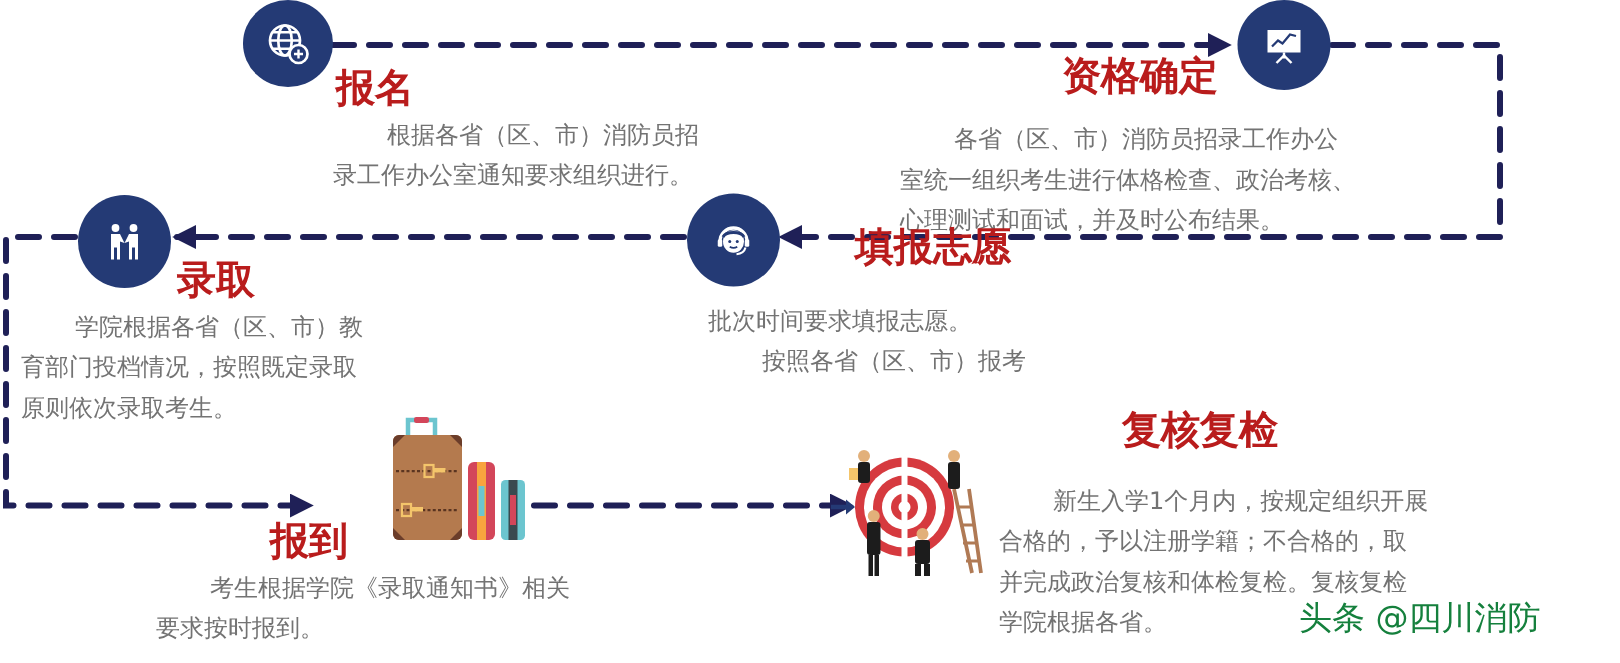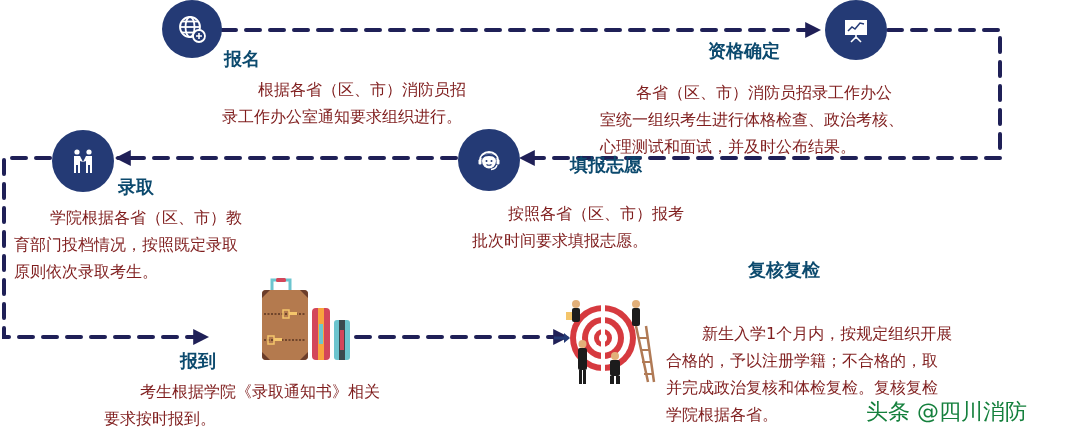--- a/index.html
+++ b/index.html
@@ -8,25 +8,25 @@
     background: #ffffff;
     font-family: "DejaVu Sans", "Liberation Sans", sans-serif;
   }
   .layer { position: absolute; left: 0; top: 0; width: 1080px; height: 442px; }
   .circle {
     position: absolute; border-radius: 50%;
     background: #243a75;
     display: flex; align-items: center; justify-content: center;
   }
   .title {
-    position: absolute; font-weight: bold; color: #0c4a6e;
-    font-size: 18px; line-height: 30px; white-space: nowrap;
+    position: absolute; font-weight: bold; color: #b91c1c;
+    font-size: 26px; line-height: 30px; white-space: nowrap;
   }
   .desc {
-    position: absolute; color: #7f1d1d; font-size: 16px; line-height: 27px;
+    position: absolute; color: #737373; font-size: 16px; line-height: 27px;
   }
   .desc .line { display: block; white-space: nowrap; }
   .watermark {
     position: absolute; left: 866px; top: 397px; font-size: 22px;
     color: #15803d; white-space: nowrap;
   }
 </style>
 </head>
 <body>
 
@@ -158,38 +158,38 @@
 
 <div class="title" style="left:708px; top:36px;">资格确定</div>
 <div class="desc" style="left:600px; top:67px;margin-top:12px;">
   <span class="line" style="padding-left:36px;">各省（区、市）消防员招录工作办公</span>
   <span class="line">室统一组织考生进行体格检查、政治考核、</span>
   <span class="line">心理测试和面试，并及时公布结果。</span>
 </div>
 
 <div class="title" style="left:526px; top:150px;margin-left:44px;">填报志愿</div>
 <div class="desc" style="left:472px; top:200px;">
+  <span class="line">批次时间要求填报志愿。</span>
   <span class="line" style="padding-left:36px;">按照各省（区、市）报考</span>
-  <span class="line">批次时间要求填报志愿。</span>
 </div>
 
 <div class="title" style="left:118px; top:172px;">录取</div>
 <div class="desc" style="left:14px; top:204px;">
   <span class="line" style="padding-left:36px;">学院根据各省（区、市）教</span>
   <span class="line">育部门投档情况，按照既定录取</span>
   <span class="line">原则依次录取考生。</span>
 </div>
 
 <div class="title" style="left:180px; top:346px;">报到</div>
 <div class="desc" style="left:104px; top:378px;">
   <span class="line" style="padding-left:36px;">考生根据学院《录取通知书》相关</span>
   <span class="line">要求按时报到。</span>
 </div>
 
-<div class="title" style="left:748px; top:256px;font-family:Liberation Mono, monospace;">复核复检</div>
+<div class="title" style="left:748px; top:272px;">复核复检</div>
 <div class="desc" style="left:666px; top:292px;margin-top:28px;">
   <span class="line" style="padding-left:36px;">新生入学1个月内，按规定组织开展</span>
   <span class="line">合格的，予以注册学籍；不合格的，取</span>
   <span class="line">并完成政治复核和体检复检。复核复检</span>
   <span class="line">学院根据各省。</span>
 </div>
 
 <div class="watermark">头条 @四川消防</div>
 
 </body></html>

